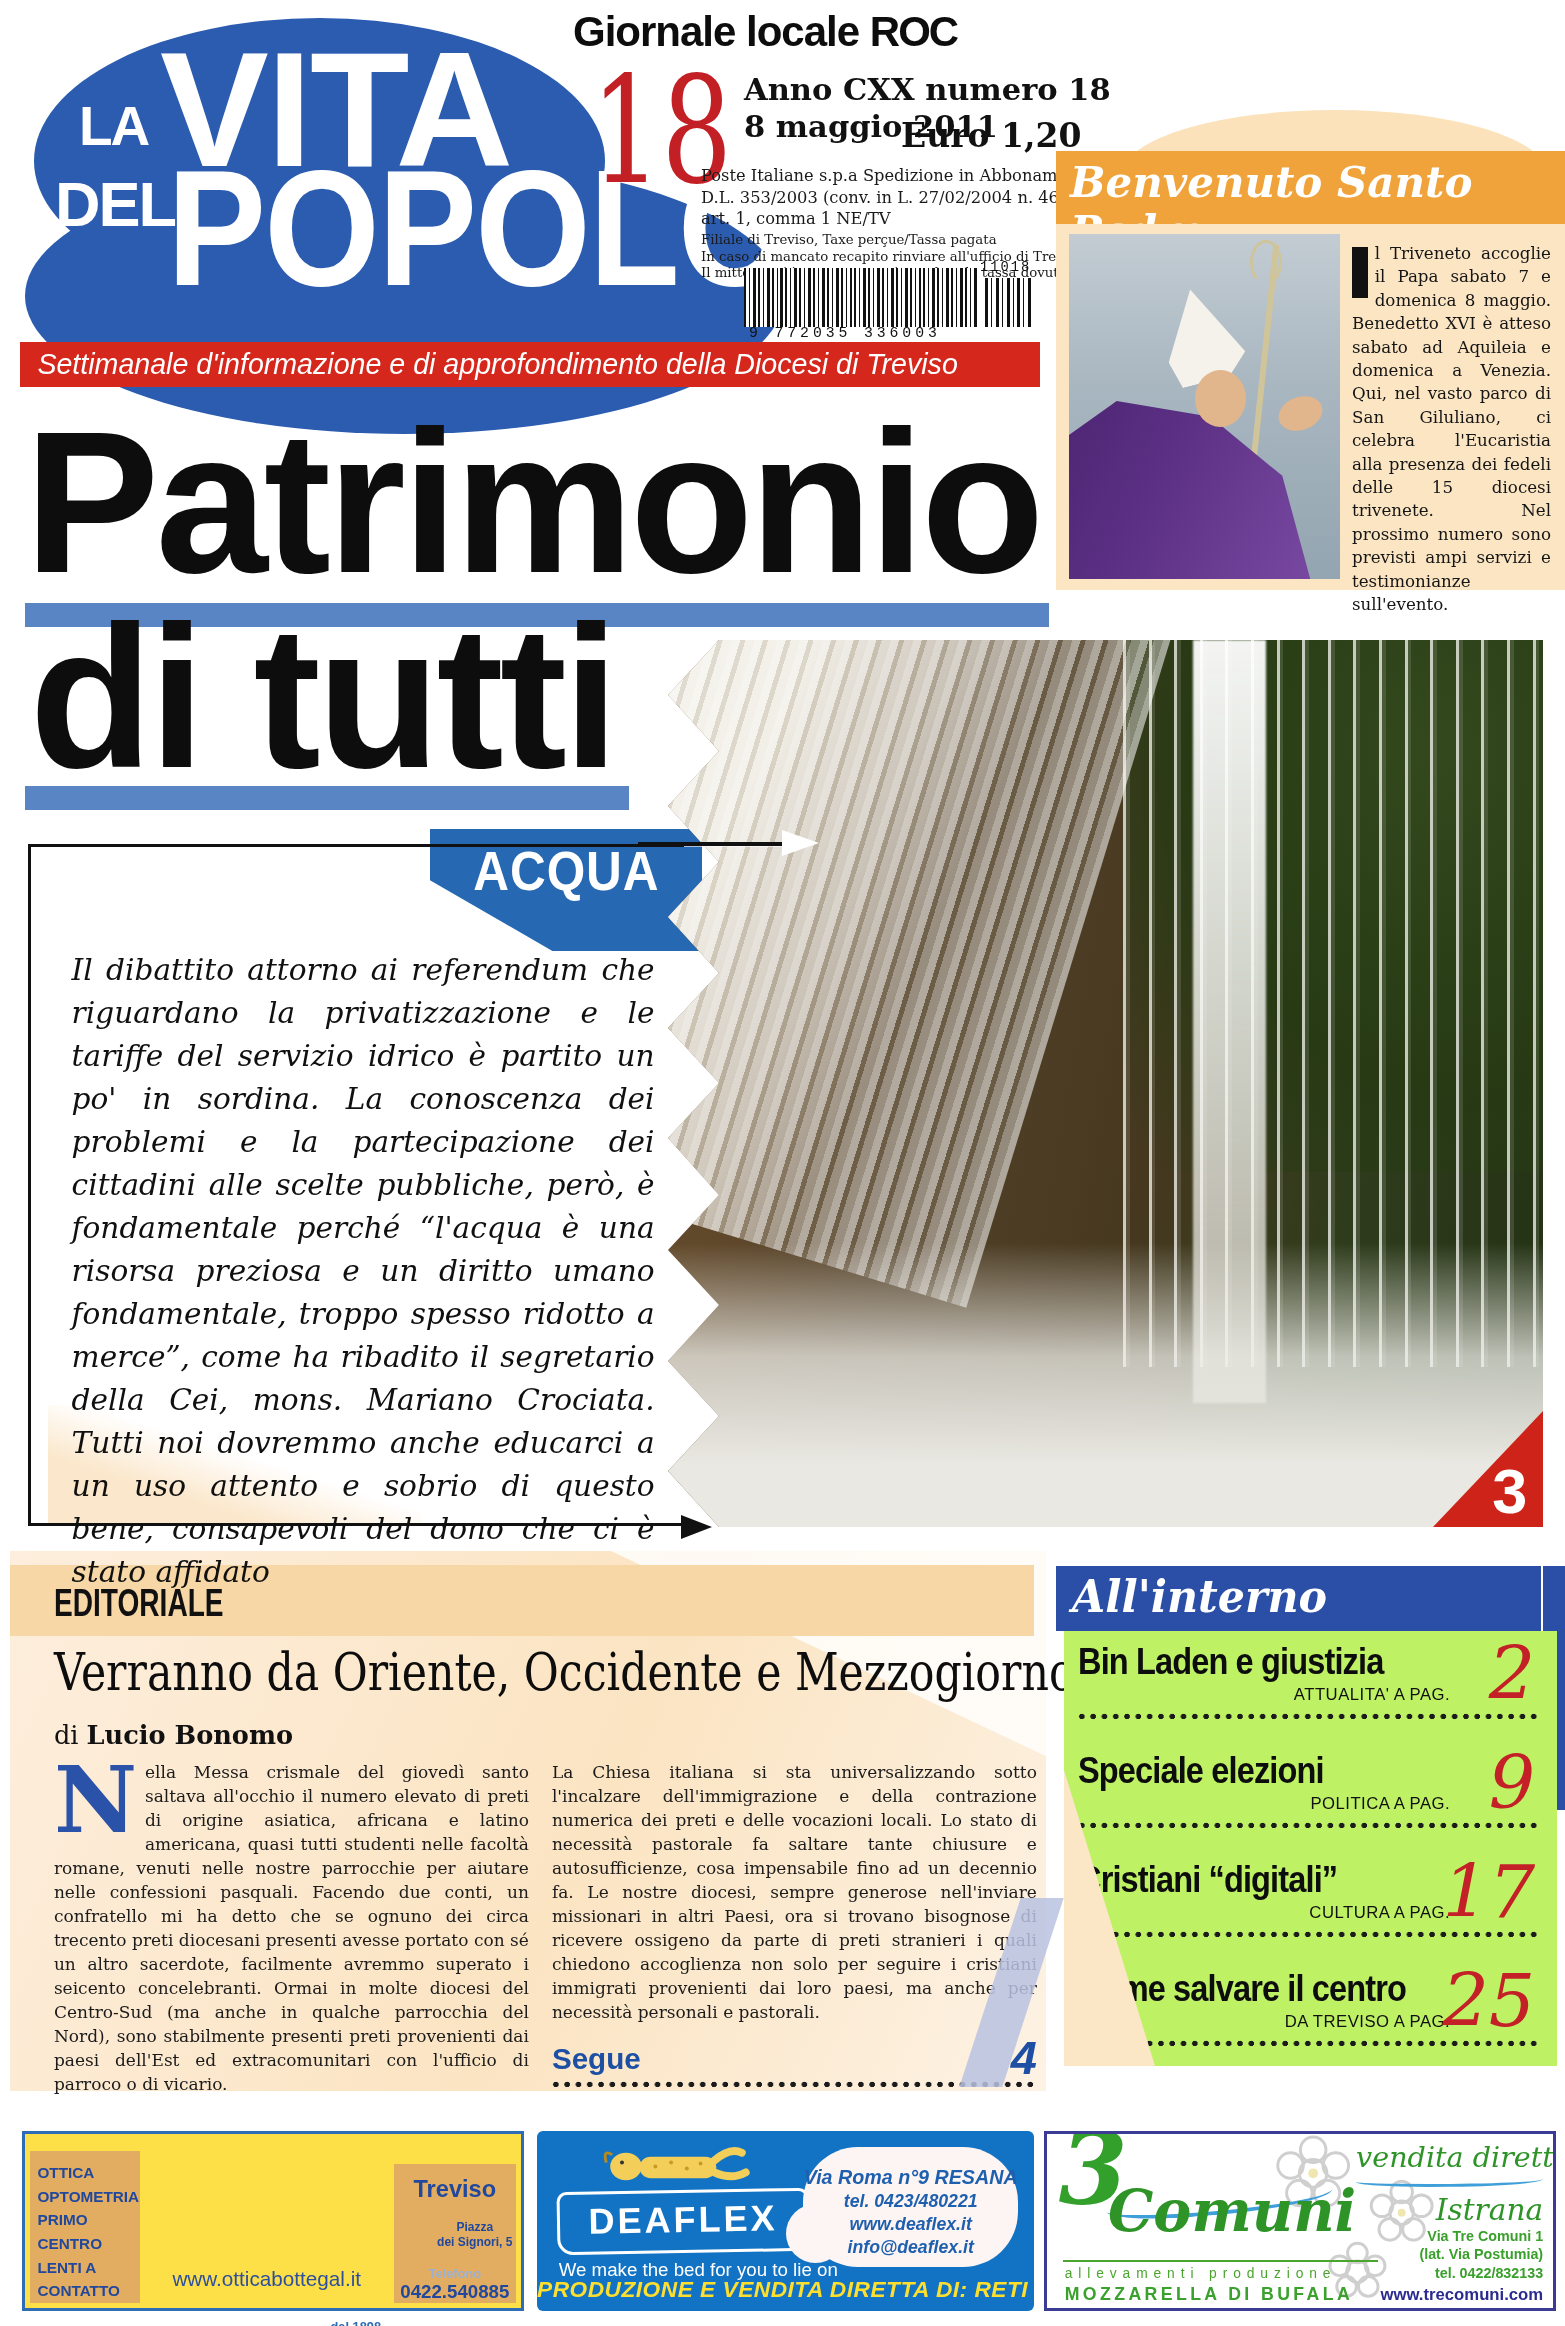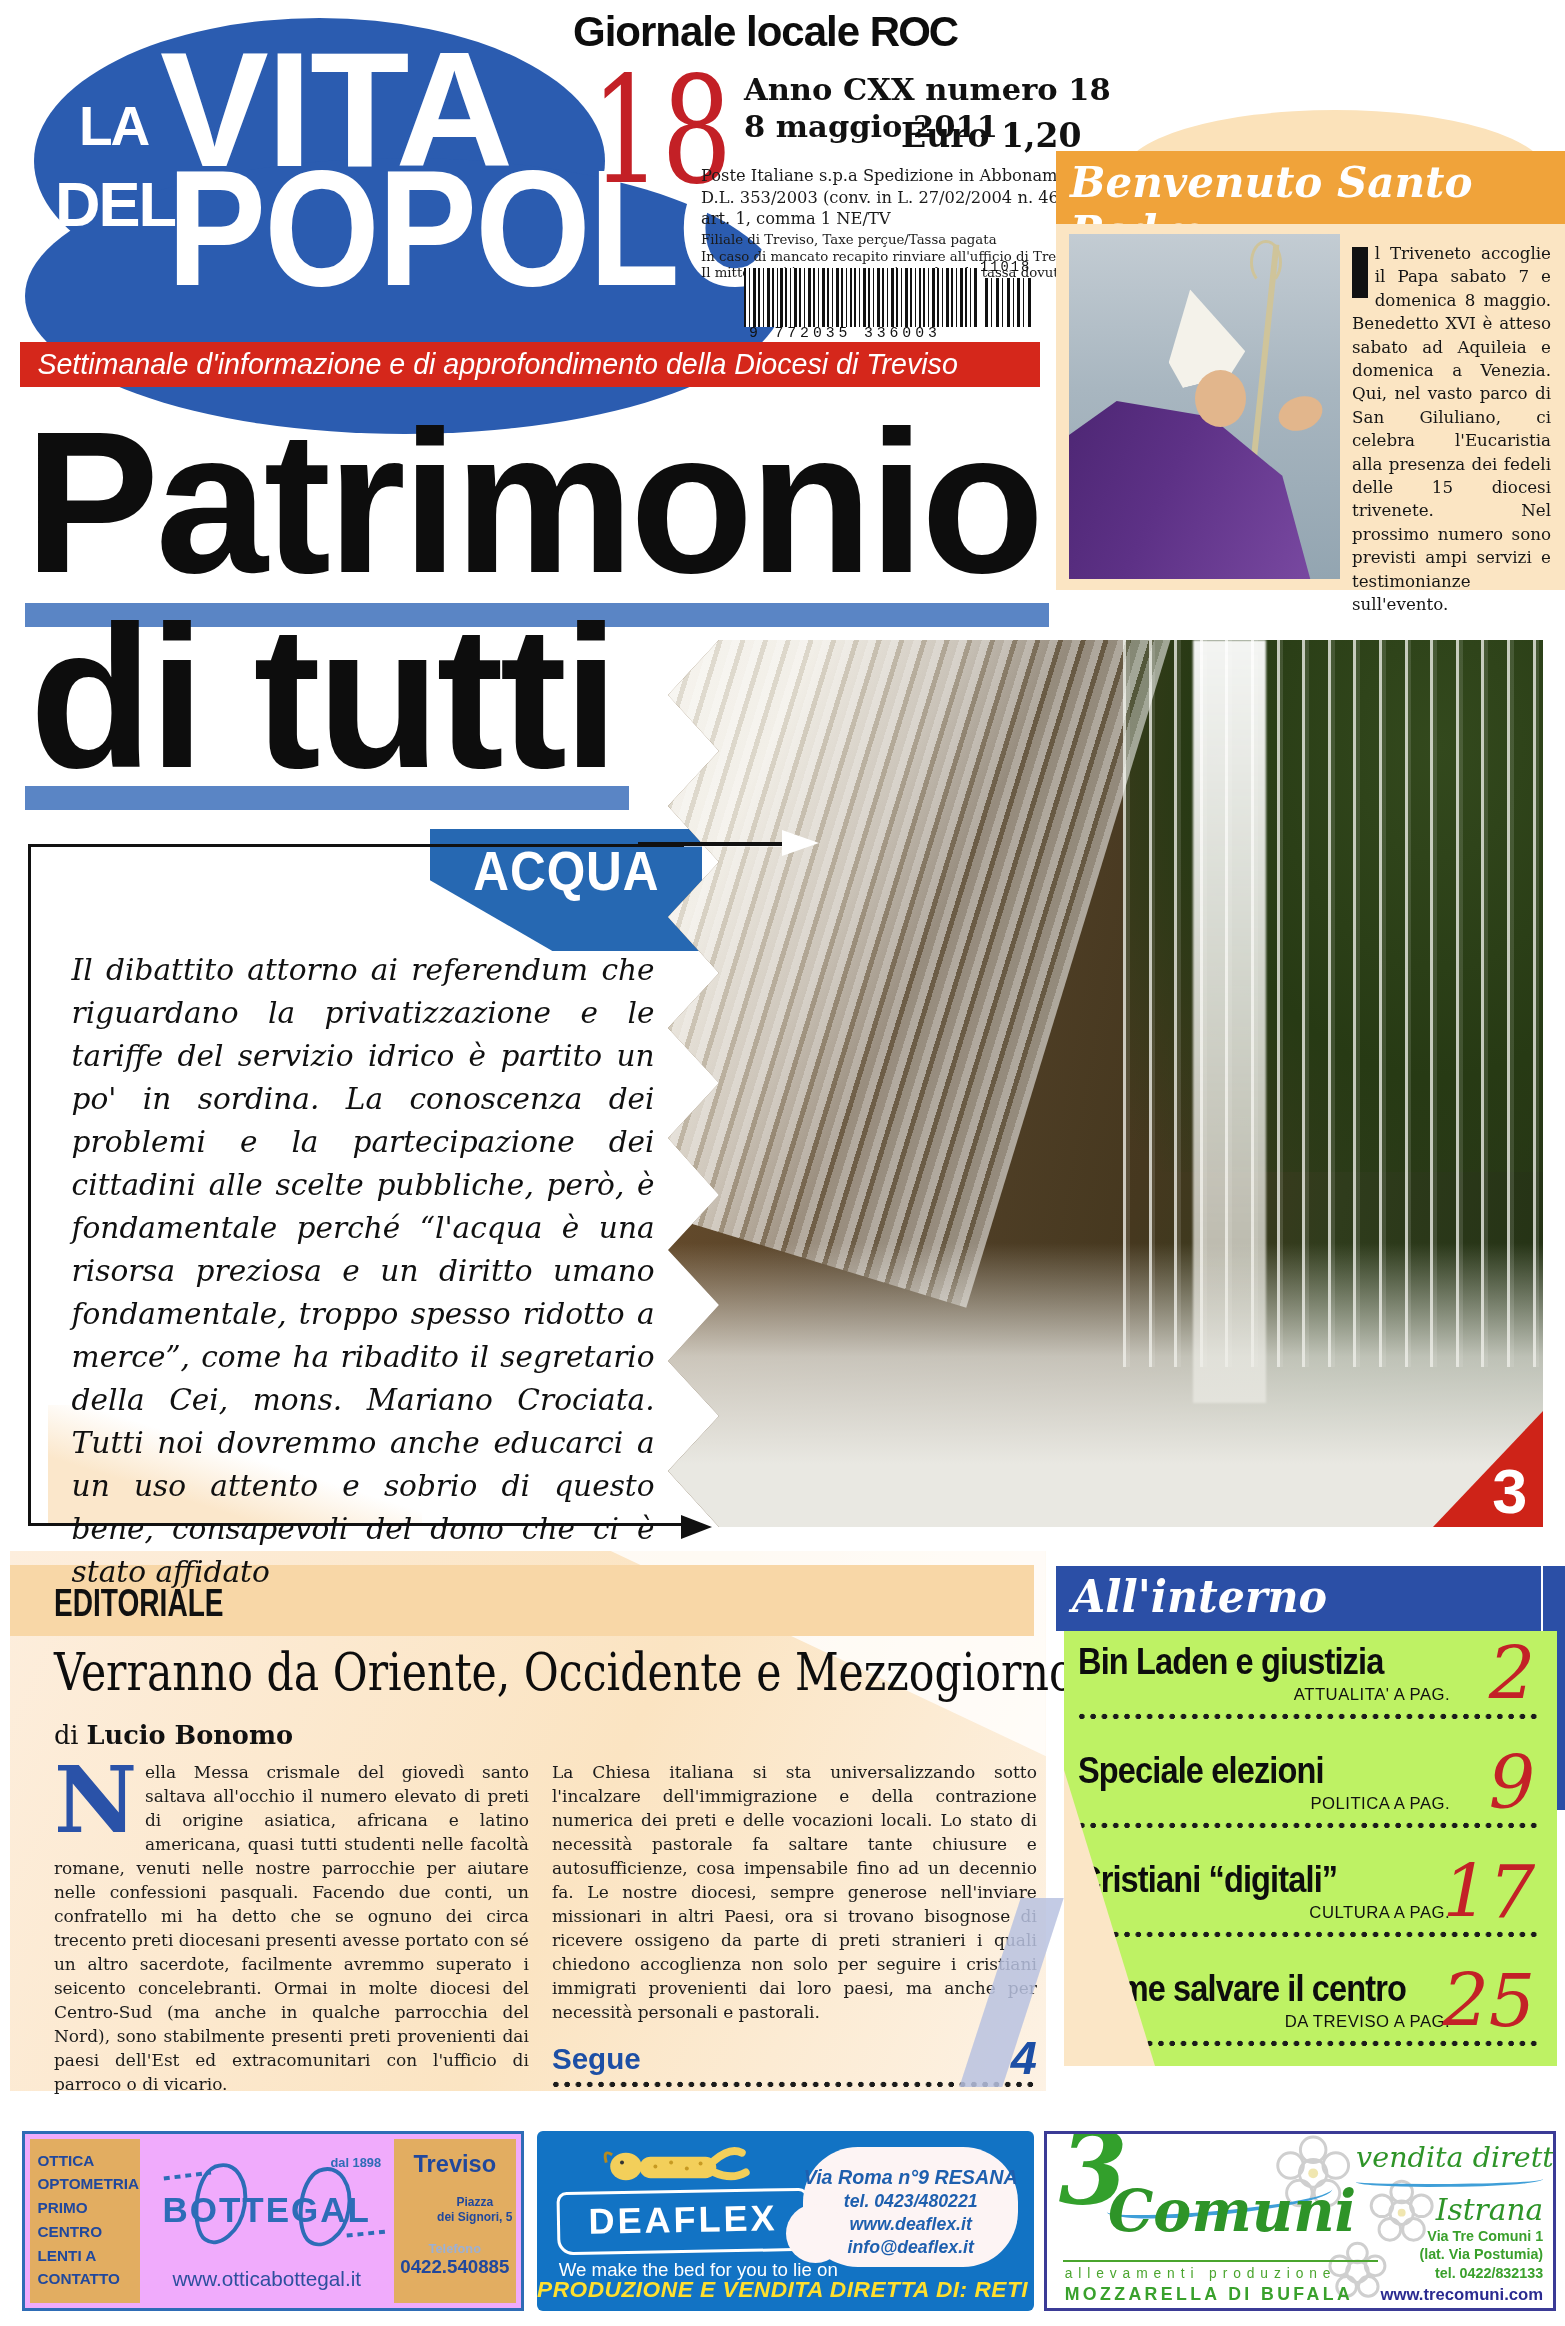--- a/index.html
+++ b/index.html
@@ -126,21 +126,21 @@
      clip-path:polygon(0 0,100% 100%,0 100%);}
   .toc-item{position:relative;height:109px;}
   .toc-title{font-size:37px;font-weight:bold;color:#0d0d0d;letter-spacing:-1px;white-space:nowrap;}
   .toc-section{text-align:right;margin-right:91px;font-size:16.7px;letter-spacing:0.5px;color:#101010;margin-top:2px;}
   .toc-num{position:absolute;right:5.9px;top:-3.9px;font-size:73px;line-height:1;font-style:italic;color:#c32127;
      font-family:"DejaVu Serif",serif;}
   .toc-dots{margin-top:6.9px;}
 
   
   #ad-bottegal{left:21.7px;top:2131px;width:502px;height:180px;border:3px solid #2e6cb6;box-sizing:border-box;
-     background:#f0abfc;display:flex;padding:4.9px;gap:4.9px;}
+     background:#fde047;display:flex;padding:4.9px;gap:4.9px;align-items:flex-end;}
   .bg-gold{background:#e2ad61;}
   #bt-left{width:110px;padding:9.9px 0 0 7.9px;box-sizing:border-box;}
   #bt-left div{font-size:15.3px;font-weight:bold;color:#21489c;line-height:1.55;}
   #bt-center{flex:1;position:relative;}
   #bt-dal{position:absolute;top:15.8px;right:7.9px;font-size:12.8px;font-weight:bold;color:#2e6cb6;}
   #bt-glasses{position:absolute;left:9.9px;top:9.9px;}
   #bt-logo{position:absolute;left:0;right:0;top:51px;text-align:center;font-size:35px;font-weight:bold;
      color:#2d6cb7;letter-spacing:2px;}
   #bt-url{position:absolute;left:0;right:0;bottom:11.8px;text-align:center;font-size:20.7px;color:#2d4f9e;}
   #bt-right{width:122px;text-align:center;color:#21489c;padding-top:11.8px;box-sizing:border-box;}

